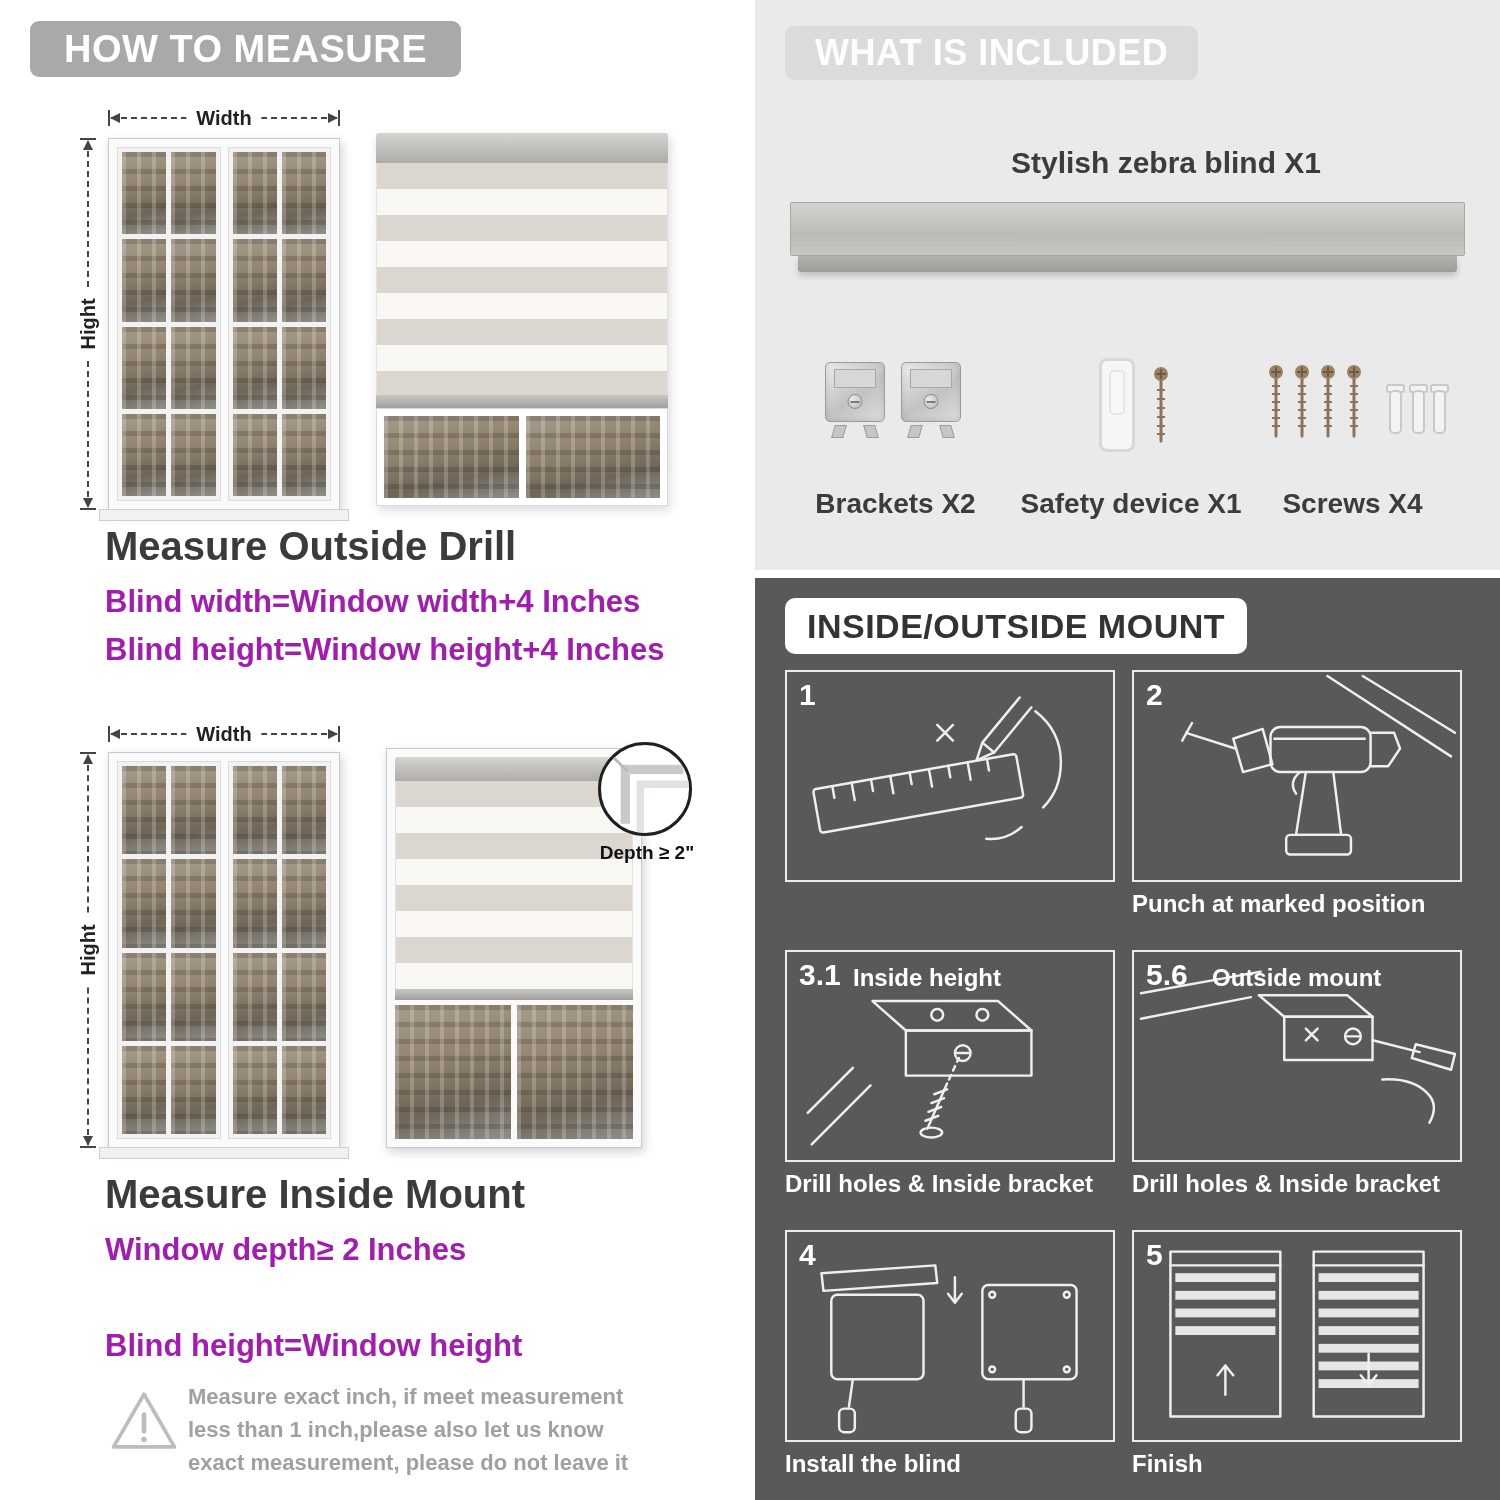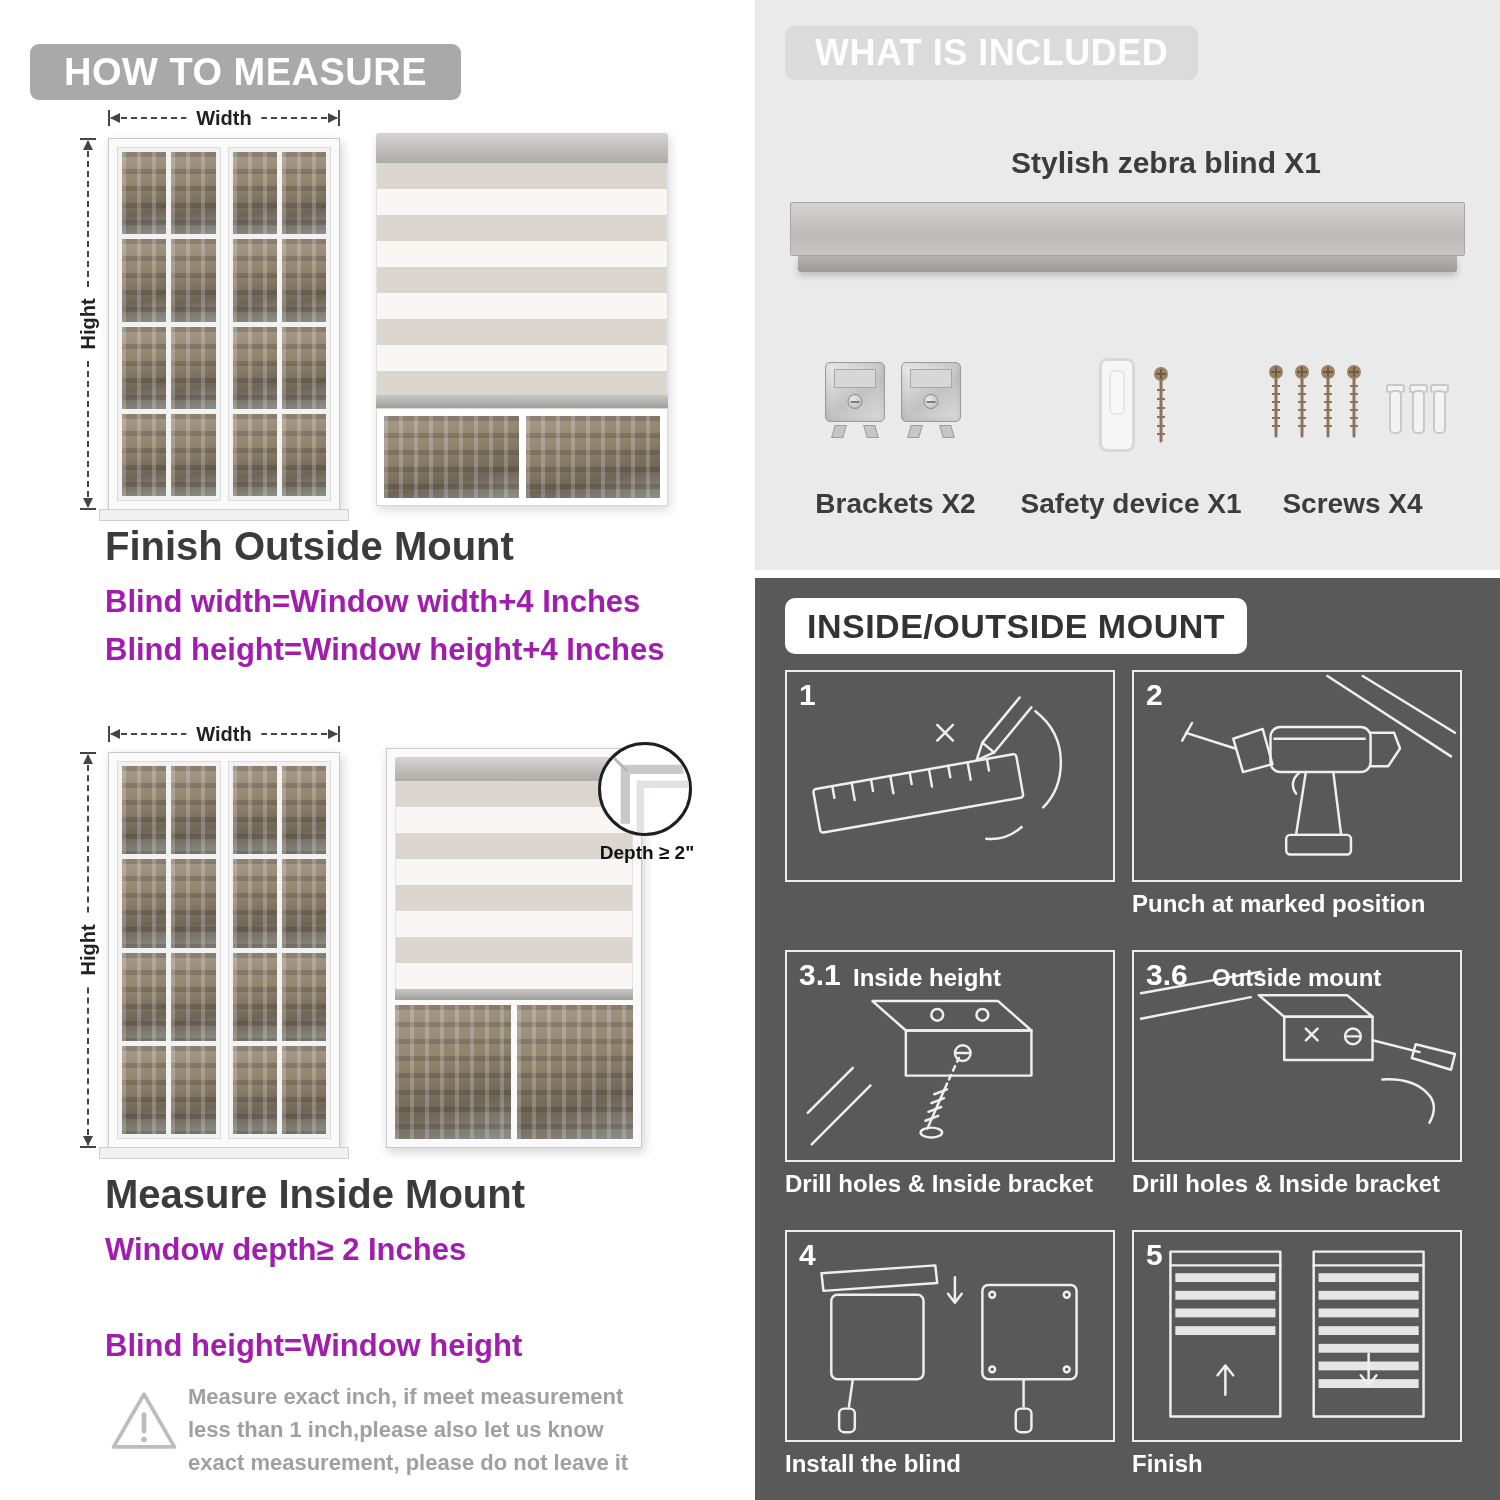--- a/index.html
+++ b/index.html
@@ -97,21 +97,21 @@
   .step-num{position:absolute;left:12px;top:6px;font-size:30px;font-weight:bold;color:#fff;z-index:2;}
   .step-sub{position:absolute;left:66px;top:12px;font-size:24px;font-weight:bold;color:#fff;z-index:2;white-space:nowrap;}
   .caption{position:absolute;width:340px;font-size:24px;font-weight:bold;color:#fff;white-space:nowrap;}
   .art{position:absolute;left:0;top:0;width:100%;height:100%;}
 </style>
 </head>
 <body>
 
 <div class="page">
 
-  <div class="pill gray" style="left:30px;top:44px;">HOW TO MEASURE</div>
+  <div class="pill gray" style="left:30px;top:21px;">HOW TO MEASURE</div>
 
   <div class="h-arrow" style="left:108px;top:110px;width:232px;">
     <i class="tick l"></i>
       <i class="tick r"></i>
       <i class="line"></i>
     <i class="head l"></i>
       <i class="head r"></i>
     <span class="dim-label">Width</span>
   </div>
 
@@ -153,21 +153,21 @@
   <div class="blind-wrap" style="left:376px;top:133px;width:292px;">
     <div class="cassette" style="height:30px;"></div>
     <div class="stripes" style="height:232px;"></div>
     <div class="rail" style="height:13px;"></div>
     <div class="blind-window" style="height:98px;">
       <div class="pane"></div>
         <div class="pane"></div>
     </div>
   </div>
 
-  <div class="sec-title" style="left:105px;top:524px;">Finish Outside Mount</div>
+  <div class="sec-title" style="left:105px;top:524px;">Measure Outside Drill</div>
   <div class="meas-line" style="left:105px;top:584px;">Blind width=Window width+4 Inches</div>
   <div class="meas-line" style="left:105px;top:632px;">Blind height=Window height+4 Inches</div>
 
   <div class="h-arrow" style="left:108px;top:726px;width:232px;">
     <i class="tick l"></i>
       <i class="tick r"></i>
       <i class="line"></i>
     <i class="head l"></i>
       <i class="head r"></i>
     <span class="dim-label">Width</span>
@@ -372,21 +372,21 @@
           <ellipse cx="146" cy="184" rx="11" ry="5"></ellipse>
           <path d="M142 180 L162 134"></path>
           <path d="M140 172 l13 -5 M143 163 l13 -5 M146 154 l13 -5 M149 145 l13 -5"></path>
           <path d="M164 130 L174 108" stroke-dasharray="5 5"></path>
         </g>
       </svg>
     </div>
     <div class="caption" style="left:30px;top:592px;">Drill holes &amp;  Inside bracket</div>
 
     <div class="panel" style="left:377px;top:372px;">
-      <span class="step-num">3.6</span>
+      <span class="step-num">5.6</span>
       <span class="step-sub" style="left:78px;">Outside mount</span>
       <svg class="art" viewBox="0 0 330 212">
         <g stroke="#efefef" stroke-width="2.5" fill="none" stroke-linecap="round" stroke-linejoin="round">
           <path d="M6 42 L128 20 M6 68 L118 46"></path>
           <path d="M126 44 L216 44 L242 66 L152 66 Z"></path>
           <rect x="152" y="66" width="90" height="44"></rect>
           <path d="M174 78 l12 12 M186 78 l-12 12"></path>
           <circle cx="222" cy="86" r="8"></circle>
           <path d="M216 86 h12"></path>
           <path d="M242 90 L290 102"></path>

